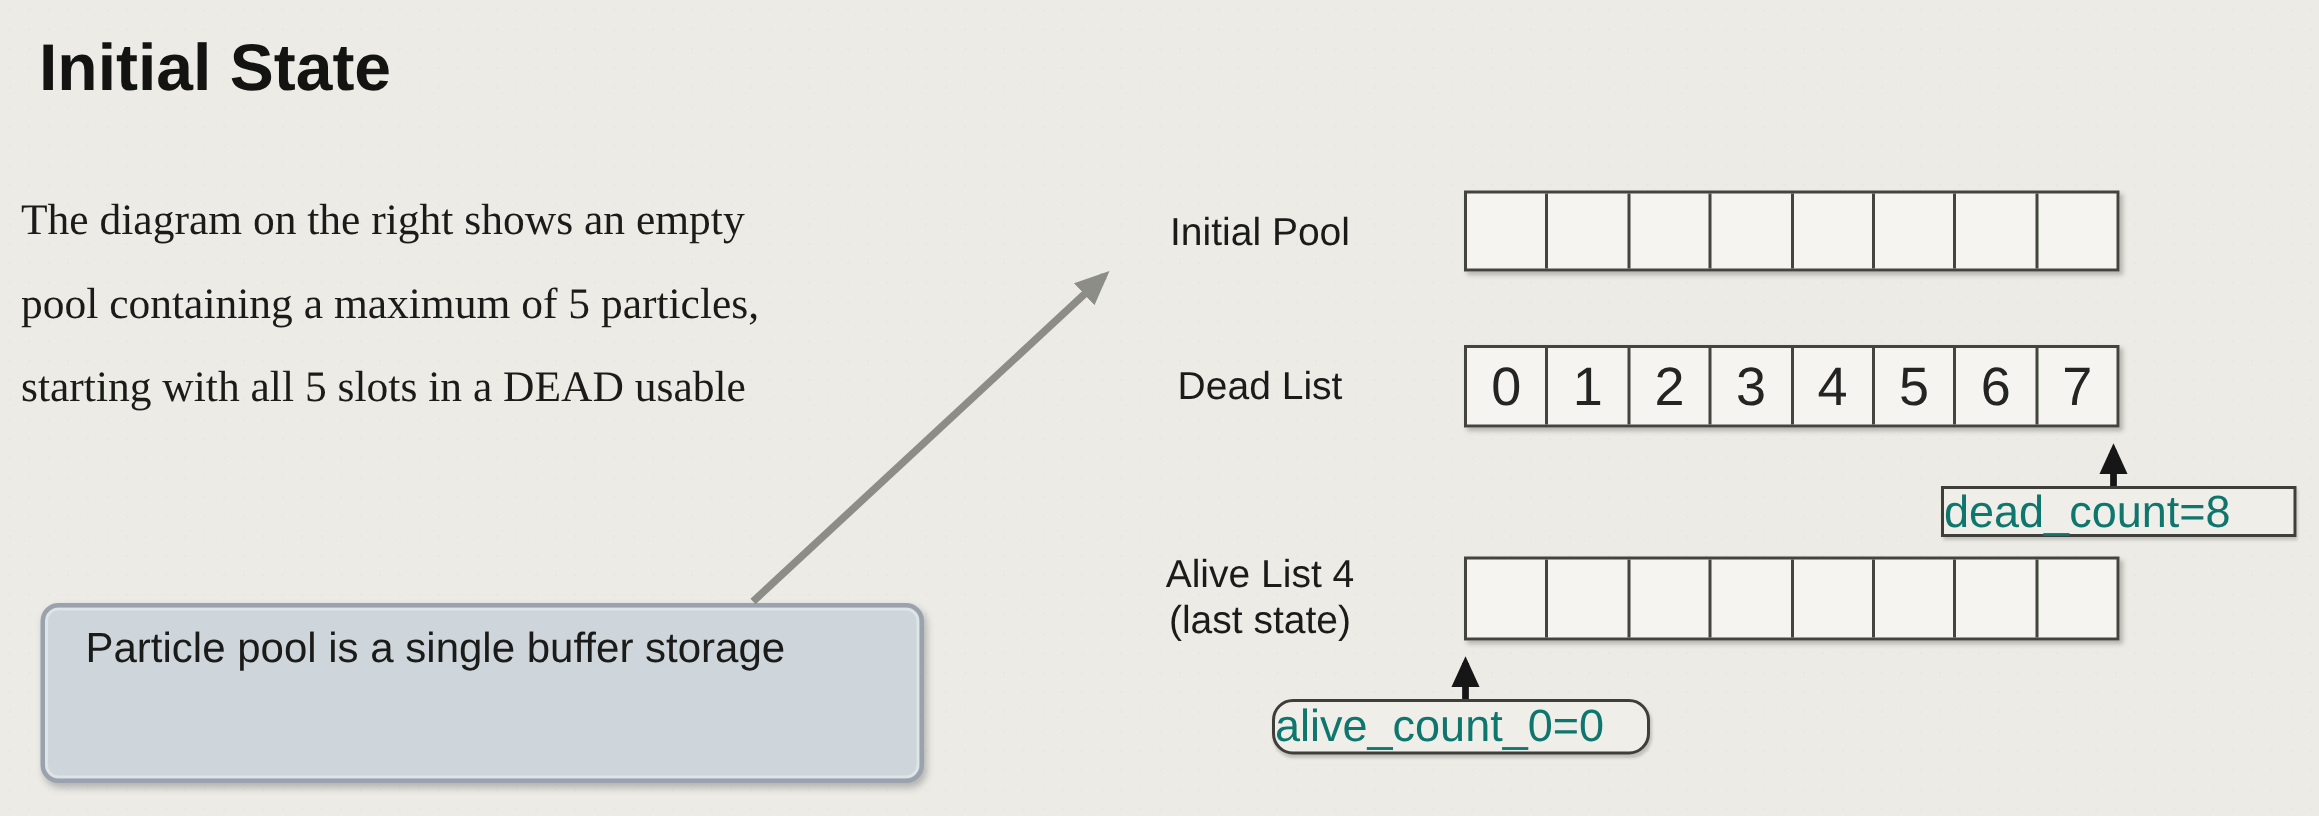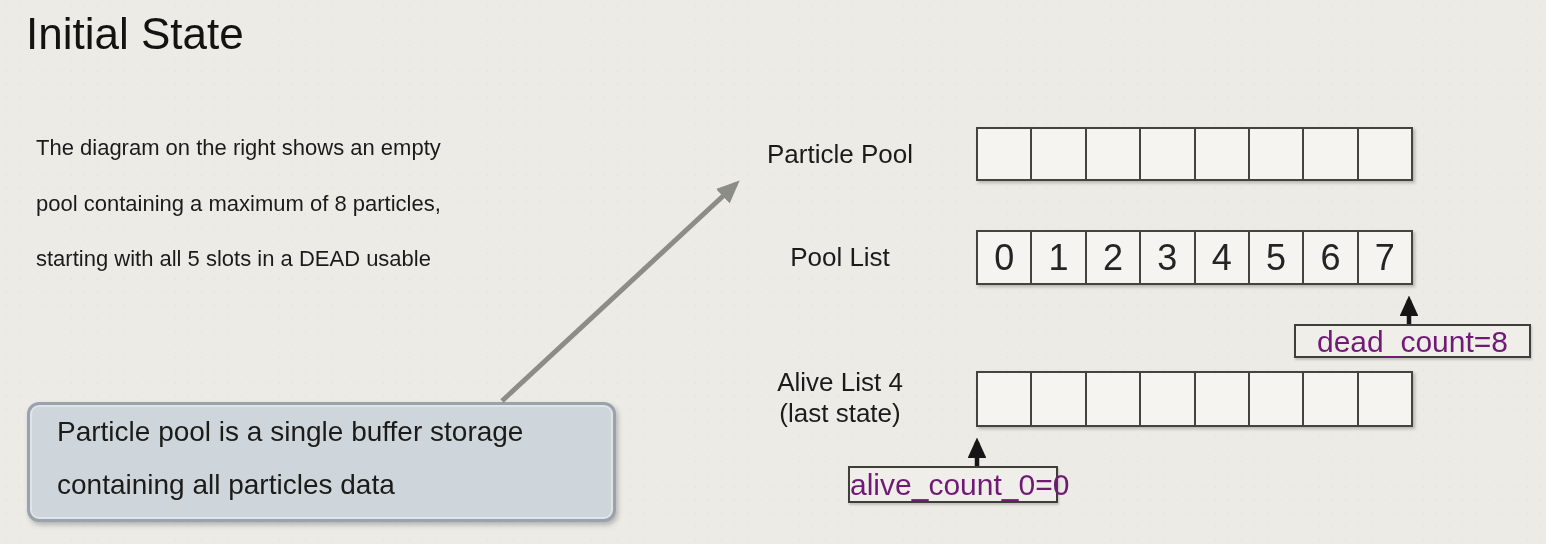--- a/index.html
+++ b/index.html
@@ -7,27 +7,27 @@
     position:relative;
     width:1546px;height:544px;
     background-color:#ECEBE6;
     background-image:radial-gradient(rgba(120,110,90,0.045) 1px, transparent 1px);
     background-size:13px 13px;
     font-family:"Liberation Sans", sans-serif;
     color:#1B1B19;
     overflow:hidden;
   }
   .title{
-    position:absolute;left:26px;top:10px;
-    font-size:44px;font-weight:400;line-height:48px;
+    position:absolute;left:26px;top:22px;
+    font-size:44px;font-weight:700;line-height:48px;
     color:#131311;letter-spacing:0;
   }
   .intro{
-    position:absolute;left:36px;top:120px;width:660px;
-    font-size:22px;line-height:55.5px;color:#1B1B19;
+    position:absolute;left:14px;top:120px;width:660px;
+    font-size:29px;line-height:55.5px;color:#1B1B19;font-family:Liberation Serif, serif;
   }
   .callout{
     position:absolute;left:27px;top:402px;width:589px;height:120px;
     box-sizing:border-box;
     background:#CED6DB;
     border:3px solid #9AA3AD;
     border-radius:12px;
     box-shadow:2px 3px 5px rgba(95,100,105,0.40), inset 0 0 0 2px rgba(255,255,255,0.35);
     padding:0 0 0 27px;
     font-size:28px;line-height:53px;color:#1B1B19;
@@ -59,60 +59,59 @@
     border-right:2px solid #44443F;
     display:flex;align-items:center;justify-content:center;
     font-size:36px;color:#242422;
   }
   .cell:last-child{border-right:none;}
   .counter-box{
     position:absolute;box-sizing:border-box;
     background:#EFEEE9;
     border:2px solid #3E3E3A;
     box-shadow:1px 2px 2px rgba(0,0,0,0.18);
-    text-align:center;
-    font-size:30px;color:#701a75;
+    text-align:left;
+    font-size:30px;color:#0f766e;
   }
   .counter-box.dead{left:1294px;top:324px;width:237px;height:34px;line-height:31px;}
-  .counter-box.alive{left:848px;top:466px;width:210px;height:37px;line-height:34px;}
+  .counter-box.alive{left:848px;top:466px;width:252px;height:37px;line-height:34px;border-radius:14px;}
 </style>
 </head>
 <body>
 
 <div class="stage">
 
   <div class="title">Initial State</div>
 
   <div class="intro">
     <div>The diagram on the right shows an empty</div>
-    <div>pool containing a maximum of 8 particles,</div>
+    <div>pool containing a maximum of 5 particles,</div>
     <div>starting with all 5 slots in a DEAD usable</div>
   </div>
 
   <div class="callout">
     <div>Particle pool is a single buffer storage</div>
-    <div>containing all particles data</div>
   </div>
 
   <svg class="arrow-layer" viewBox="0 0 1546 544">
     <defs>
       <marker id="head-gray" markerWidth="4.6" markerHeight="4" refX="3.6" refY="2" orient="auto">
         <path d="M0,0 L4.6,2 L0,4 Z" fill="#8D8D88"></path>
       </marker>
       <marker id="head-black" markerWidth="4.6" markerHeight="4.2" refX="3.6" refY="2.1" orient="auto">
         <path d="M0,0 L4.6,2.1 L0,4.2 Z" fill="#161616"></path>
       </marker>
     </defs>
     <line x1="502" y1="401" x2="736" y2="184" stroke="#8D8D88" stroke-width="5" marker-end="url(#head-gray)"></line>
     <line x1="1409" y1="325" x2="1409" y2="300" stroke="#161616" stroke-width="4.5" marker-end="url(#head-black)"></line>
     <line x1="977" y1="467" x2="977" y2="442" stroke="#161616" stroke-width="4.5" marker-end="url(#head-black)"></line>
   </svg>
 
-  <div class="row-label r0">Particle Pool</div>
-  <div class="row-label r1">Pool List</div>
+  <div class="row-label r0">Initial Pool</div>
+  <div class="row-label r1">Dead List</div>
   <div class="row-label r2">
     <div>Alive List 4</div>
     <div>(last state)</div>
   </div>
 
   <div class="grid g0">
     <div class="cell"></div>
     <div class="cell"></div>
     <div class="cell"></div>
     <div class="cell"></div>

